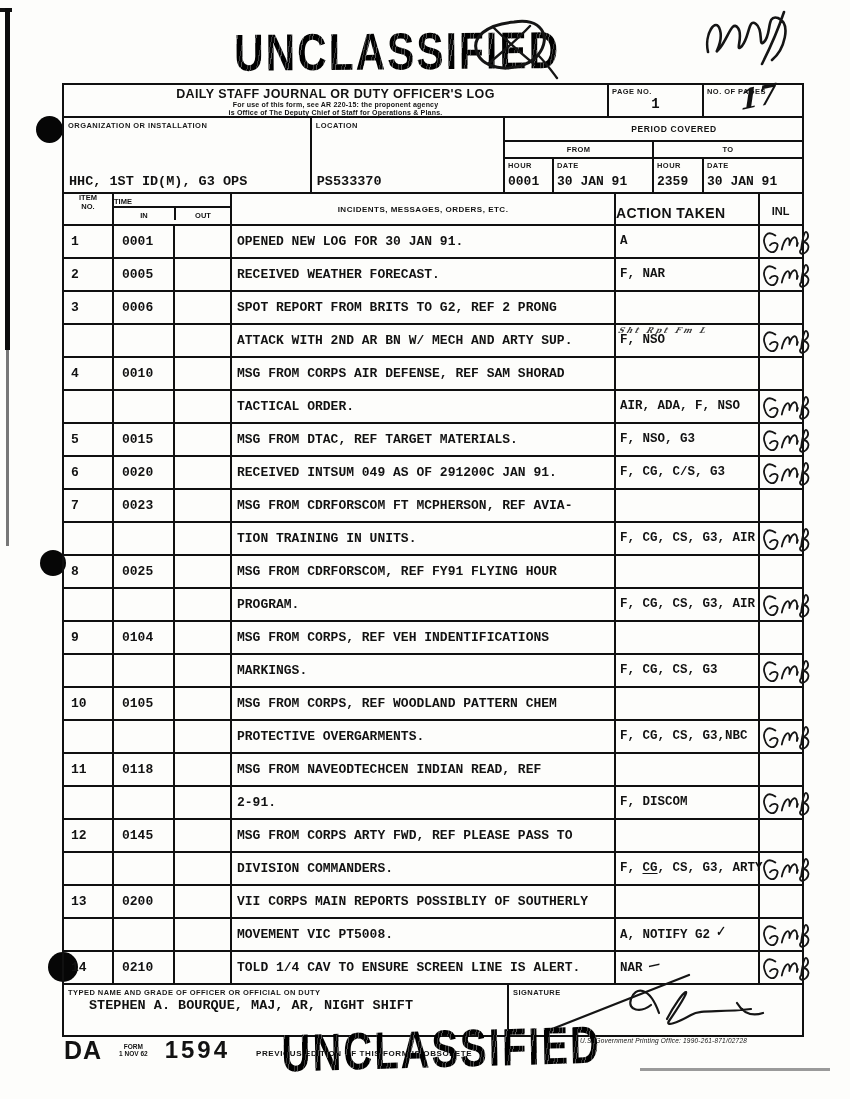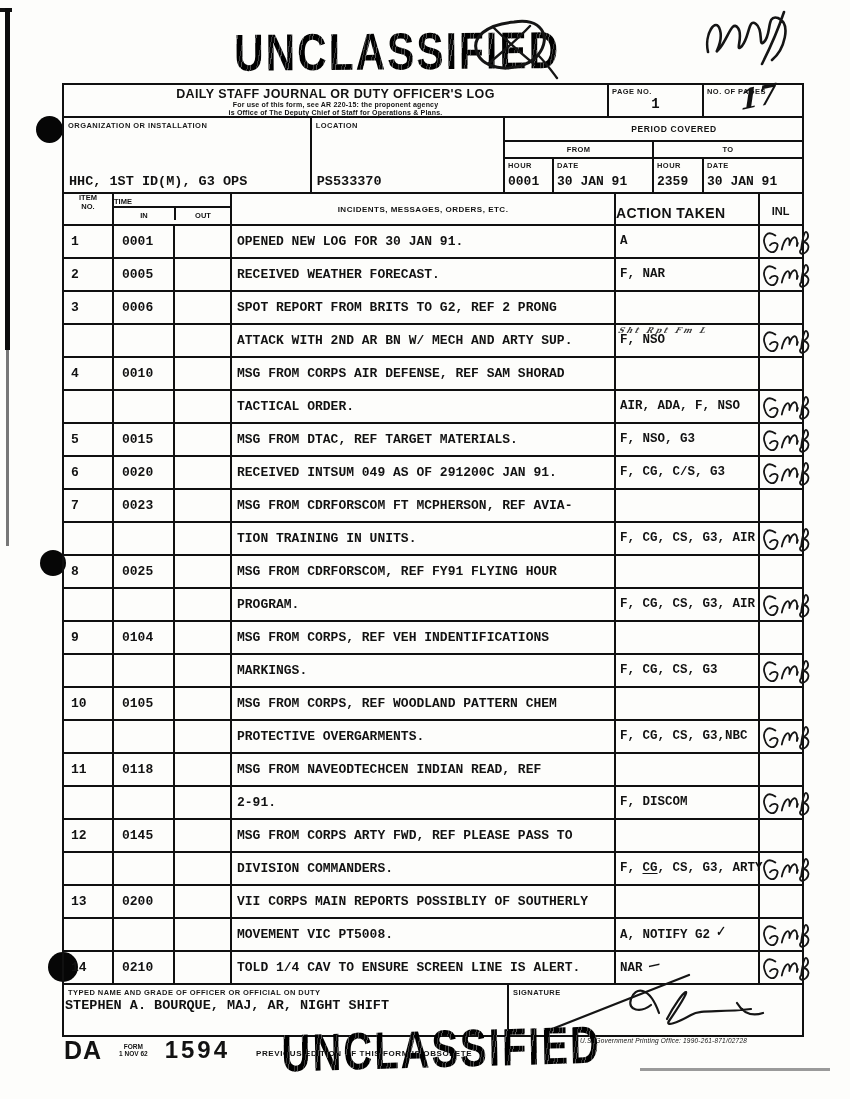--- a/index.html
+++ b/index.html
@@ -96,21 +96,21 @@
   }
   .hand-note:empty { display:none; }
   .hand-mark { display:inline-block; font-family:"DejaVu Serif",serif; font-style:italic; font-size:12px;
     transform:translateY(-2px) rotate(-12deg); padding-left:5px; }
   .hand-underline { text-decoration:underline; text-underline-offset:2px; }
   .inl-scrawl { position:absolute; right:-10px; top:1px; width:52px; height:30px; overflow:visible; }
   .inl-scrawl path { fill:none; stroke:#151515; stroke-width:1.7; stroke-linecap:round; stroke-linejoin:round; }
 
   .sigrow { display:flex; height:52px; border-top:2.5px solid #101010; position:relative; }
   .typed { width:443px; position:relative; padding:3px 4px; }
-  .typed .cellval { top:13px; bottom:auto; left:1px; }
+  .typed .cellval { top:13px; bottom:auto; left:25px; }
   .sig { flex:1; position:relative; padding:3px 4px; overflow:visible; }
 
   
   .da-block { position:absolute; left:64px; top:1036px; display:flex; gap:17px; z-index:3;justify-content:space-between; }
   .da-big { font-size:25px; font-weight:900; letter-spacing:1px; }
   .da-mid { font-size:6.5px; font-weight:bold; line-height:7px; padding-top:7px; text-align:center; }
   .da-num { font-size:24px; font-weight:900; letter-spacing:3px; }
   .obsolete { position:absolute; left:256px; top:1049px; font-size:8px; font-weight:bold; letter-spacing:.6px; z-index:3; }
   .gpo { position:absolute; left:580px; top:1037px; font-size:6.5px; font-style:italic; letter-spacing:.2px; z-index:3; }
 </style>

